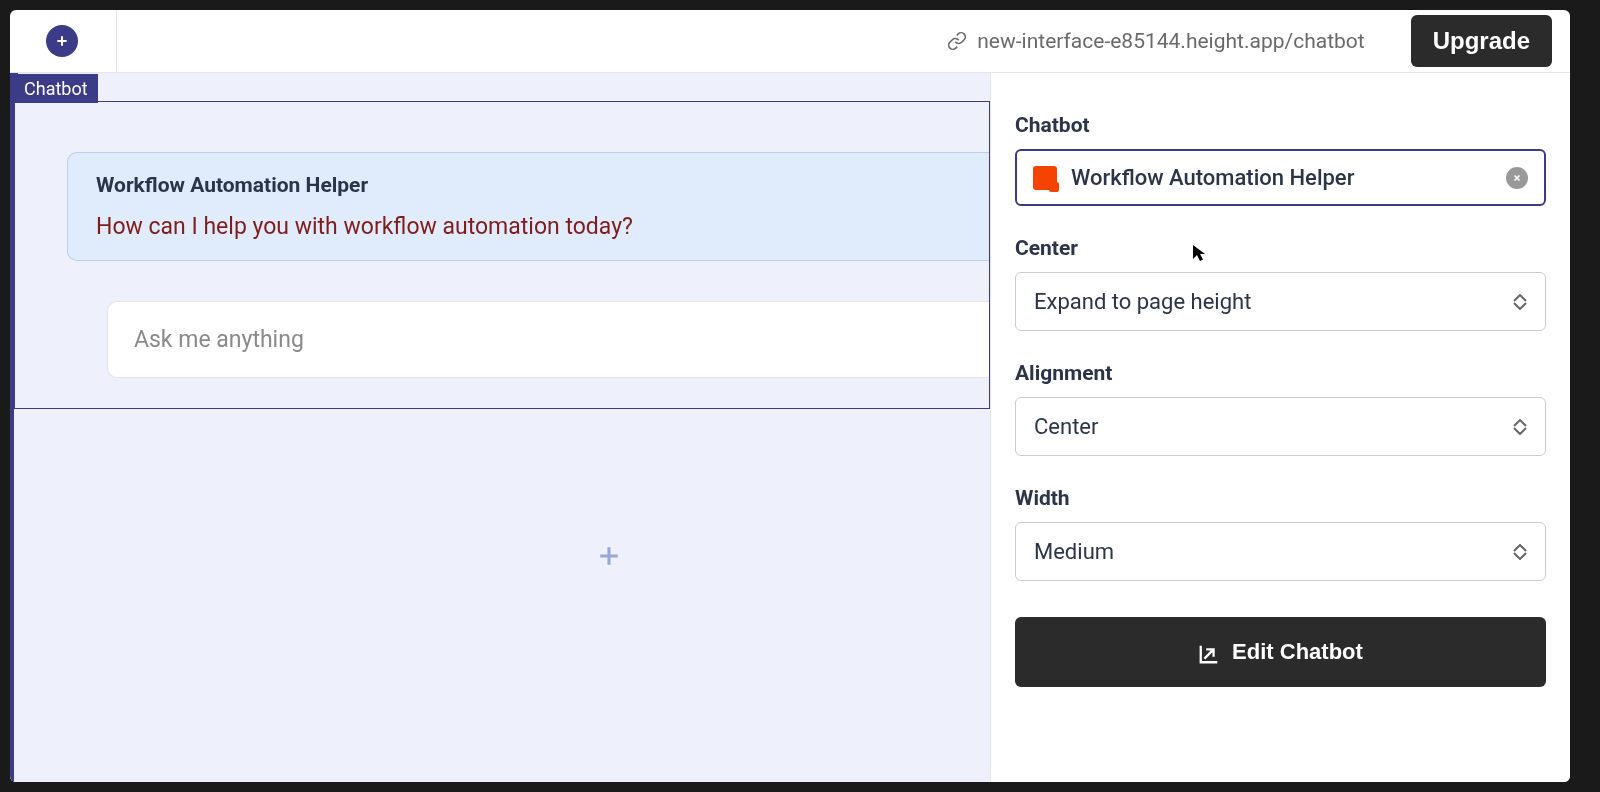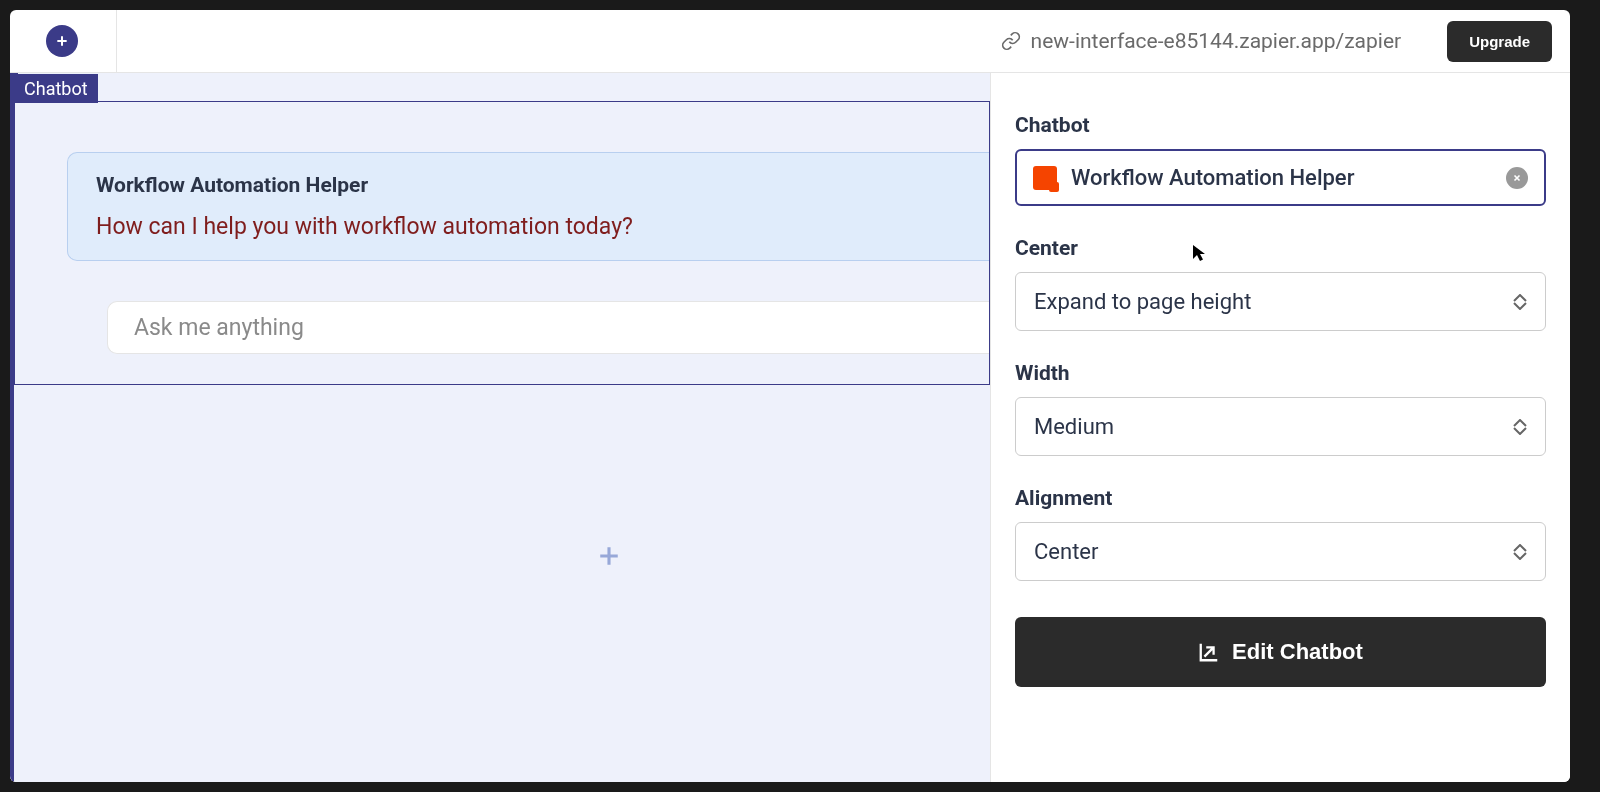--- a/index.html
+++ b/index.html
@@ -58,21 +58,21 @@
     color: #6a6a6a;
     font-size: 21px;
   }
   .url-area svg { width: 20px; height: 20px; }
   .upgrade-btn {
     background: #2b2b2b;
     color: #fff;
     border: none;
     border-radius: 6px;
     padding: 12px 22px;
-    font-size: 15px;
+    font-size: 24px;
     font-weight: 700;
     cursor: pointer;
     margin-left: 26px;
   }
   .body-row {
     flex: 1;
     display: flex;
     position: relative;
   }
   .canvas {
@@ -122,21 +122,21 @@
   }
   .chat-greeting {
     font-size: 23px;
     color: #7f1d1d;
   }
   .ask-input {
     margin: 40px 0 30px 92px;
     background: #fff;
     border: 1px solid #e5e5e5;
     border-radius: 10px;
-    padding: 12px 26px;
+    padding: 24px 26px;
     width: calc(100% - 92px);
     border-right: none;
     border-top-right-radius: 0;
     border-bottom-right-radius: 0;
   }
   .ask-input-text {
     color: #8a8a8a;
     font-size: 23px;
   }
   .add-block-plus {
@@ -223,21 +223,21 @@
   .edit-btn {
     margin-top: 6px;
     background: #2b2b2b;
     color: #fff;
     border: none;
     border-radius: 6px;
     padding: 22px;
     font-size: 22px;
     font-weight: 700;
     display: flex;
-    align-items: center;
+    align-items: flex-end;
     justify-content: center;
     gap: 12px;
     cursor: pointer;
   }
   .edit-btn svg { width: 22px; height: 22px; }
 </style>
 </head>
 <body>
 
 <div class="outer-frame">
@@ -249,21 +249,21 @@
             <path d="M12 5v14M5 12h14"></path>
           </svg>
       </div>
       <div class="plus-divider"></div>
       <div class="topbar-spacer"></div>
       <div class="url-area">
         <svg viewBox="0 0 24 24" fill="none" stroke="currentColor" stroke-width="2">
             <path d="M10 13a5 5 0 0 0 7.54.54l3-3a5 5 0 0 0-7.07-7.07l-1.72 1.71"></path>
             <path d="M14 11a5 5 0 0 0-7.54-.54l-3 3a5 5 0 0 0 7.07 7.07l1.71-1.71"></path>
           </svg>
-        <span>new-interface-e85144.zapier.app/zapier</span>
+        <span>new-interface-e85144.height.app/chatbot</span>
       </div>
       <button class="upgrade-btn">Upgrade</button>
     </div>
 
     <div class="body-row">
 
       <div class="canvas">
         <div class="chatbot-block">
           <div class="block-tag">Chatbot</div>
           <div class="chat-card">
@@ -305,38 +305,38 @@
                   <path d="M1 7 7 1l6 6" fill="none" stroke="currentColor" stroke-width="2"></path>
                 </svg>
               <svg viewBox="0 0 14 8">
                   <path d="M1 1 7 7l6-6" fill="none" stroke="currentColor" stroke-width="2"></path>
                 </svg>
             </span>
           </div>
         </div>
 
         <div class="field-group">
+          <div class="field-label">Alignment</div>
+          <div class="select-box">
+            <span class="select-value">Center</span>
+            <span class="sort-arrows">
+              <svg viewBox="0 0 14 8">
+                  <path d="M1 7 7 1l6 6" fill="none" stroke="currentColor" stroke-width="2"></path>
+                </svg>
+              <svg viewBox="0 0 14 8">
+                  <path d="M1 1 7 7l6-6" fill="none" stroke="currentColor" stroke-width="2"></path>
+                </svg>
+            </span>
+          </div>
+        </div>
+
+        <div class="field-group">
           <div class="field-label">Width</div>
           <div class="select-box">
             <span class="select-value">Medium</span>
-            <span class="sort-arrows">
-              <svg viewBox="0 0 14 8">
-                  <path d="M1 7 7 1l6 6" fill="none" stroke="currentColor" stroke-width="2"></path>
-                </svg>
-              <svg viewBox="0 0 14 8">
-                  <path d="M1 1 7 7l6-6" fill="none" stroke="currentColor" stroke-width="2"></path>
-                </svg>
-            </span>
-          </div>
-        </div>
-
-        <div class="field-group">
-          <div class="field-label">Alignment</div>
-          <div class="select-box">
-            <span class="select-value">Center</span>
             <span class="sort-arrows">
               <svg viewBox="0 0 14 8">
                   <path d="M1 7 7 1l6 6" fill="none" stroke="currentColor" stroke-width="2"></path>
                 </svg>
               <svg viewBox="0 0 14 8">
                   <path d="M1 1 7 7l6-6" fill="none" stroke="currentColor" stroke-width="2"></path>
                 </svg>
             </span>
           </div>
         </div>

